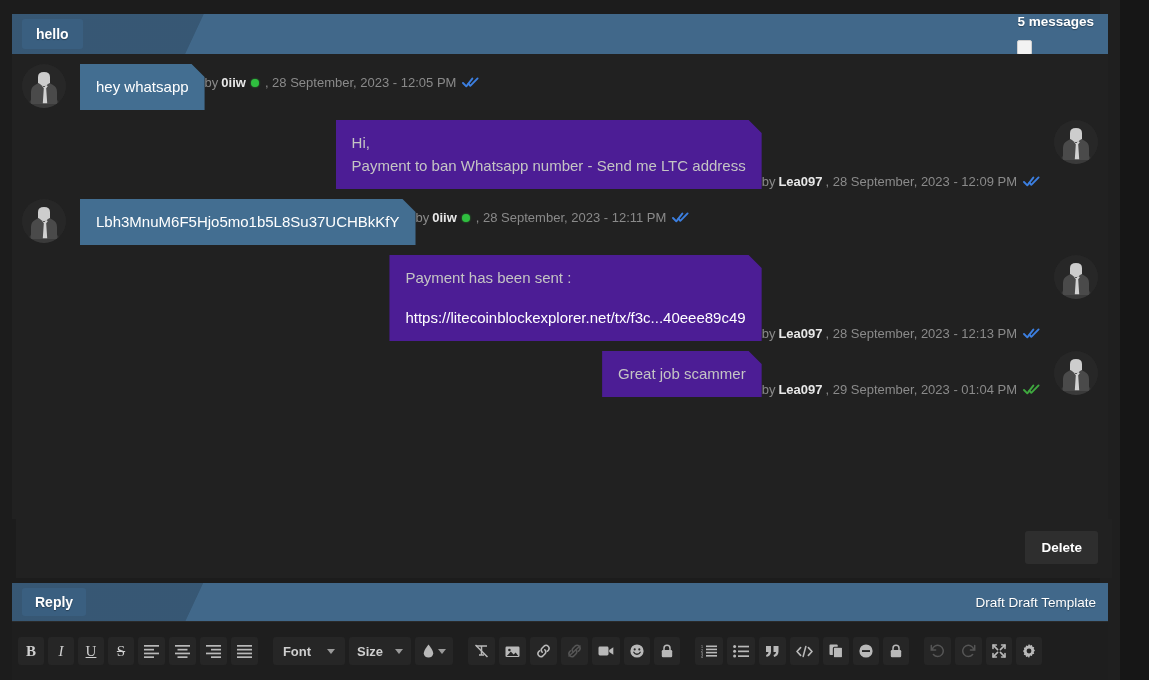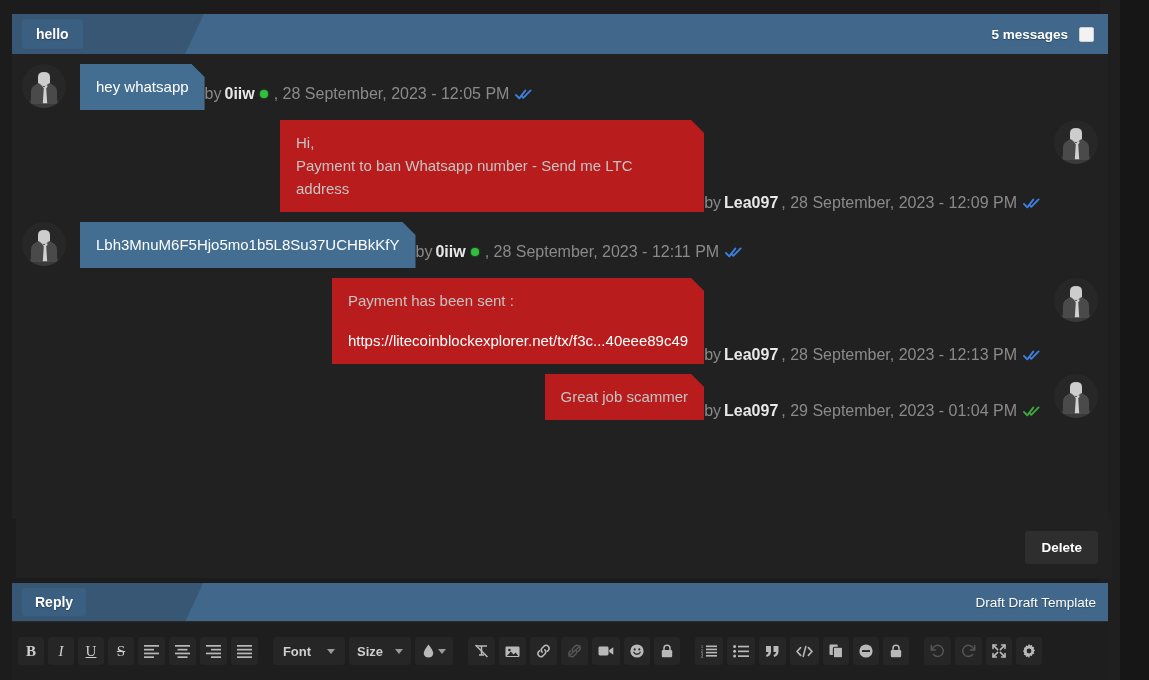--- a/index.html
+++ b/index.html
@@ -61,24 +61,25 @@
     font-weight: bold;
     font-size: 14px;
     padding: 7px 14px;
     border-radius: 3px;
     position: relative;
     z-index: 2;
     text-shadow: 0 1px 1px rgba(0,0,0,.35);
   }
   .topbar-right {
     display: flex;
-    align-items: center;
+    align-items: flex-start;
     gap: 11px;
     position: relative;
     z-index: 2;
+    flex-direction: column;
   }
   .msg-count {
     color: #ffffff;
     font-weight: bold;
     font-size: 13.5px;
     text-shadow: 0 1px 1px rgba(0,0,0,.35);
   }
   .header-checkbox {
     width: 15px; height: 15px;
     background: #f2f2f2;
@@ -126,36 +127,36 @@
     line-height: 23px;
     position: relative;
     word-break: break-word;
   }
   .bubble.out {
     background: #436e91;
     color: #ffffff;
     clip-path: polygon(0 0, calc(100% - 13px) 0, 100% 13px, 100% 100%, 0 100%);
   }
   .bubble.in {
-    background: #b91c1c;
+    background: #4c1d95;
     color: #c4c4c4;
     clip-path: polygon(0 0, calc(100% - 13px) 0, 100% 13px, 100% 100%, 0 100%);
   }
   .bubble .link {
     color: #ffffff;
     display: block;
     margin-top: 17px;
     cursor: pointer;
   }
   .bubble .plain { display: block; }
 
   .meta {
-    font-size: 16px;
+    font-size: 13px;
     color: #8a8a8a;
-    margin-top: 21px;
+    margin-top: 11px;
     display: flex;
     align-items: center;
     gap: 3px;
     white-space: nowrap;
   }
   .meta .by { color: #8a8a8a; }
   .meta .who { color: #e8e8e8; font-weight: bold; }
   .meta .online-dot {
     width: 8px; height: 8px;
     border-radius: 50%;

